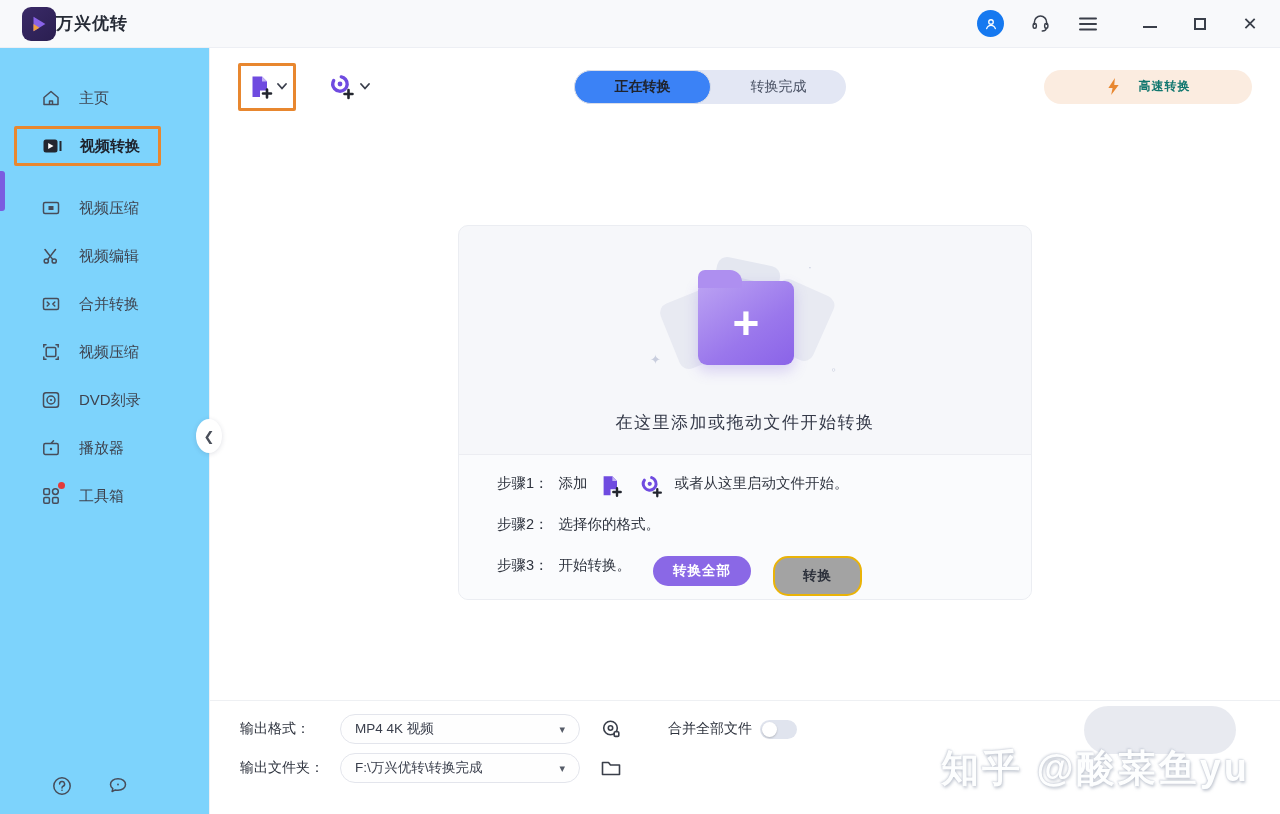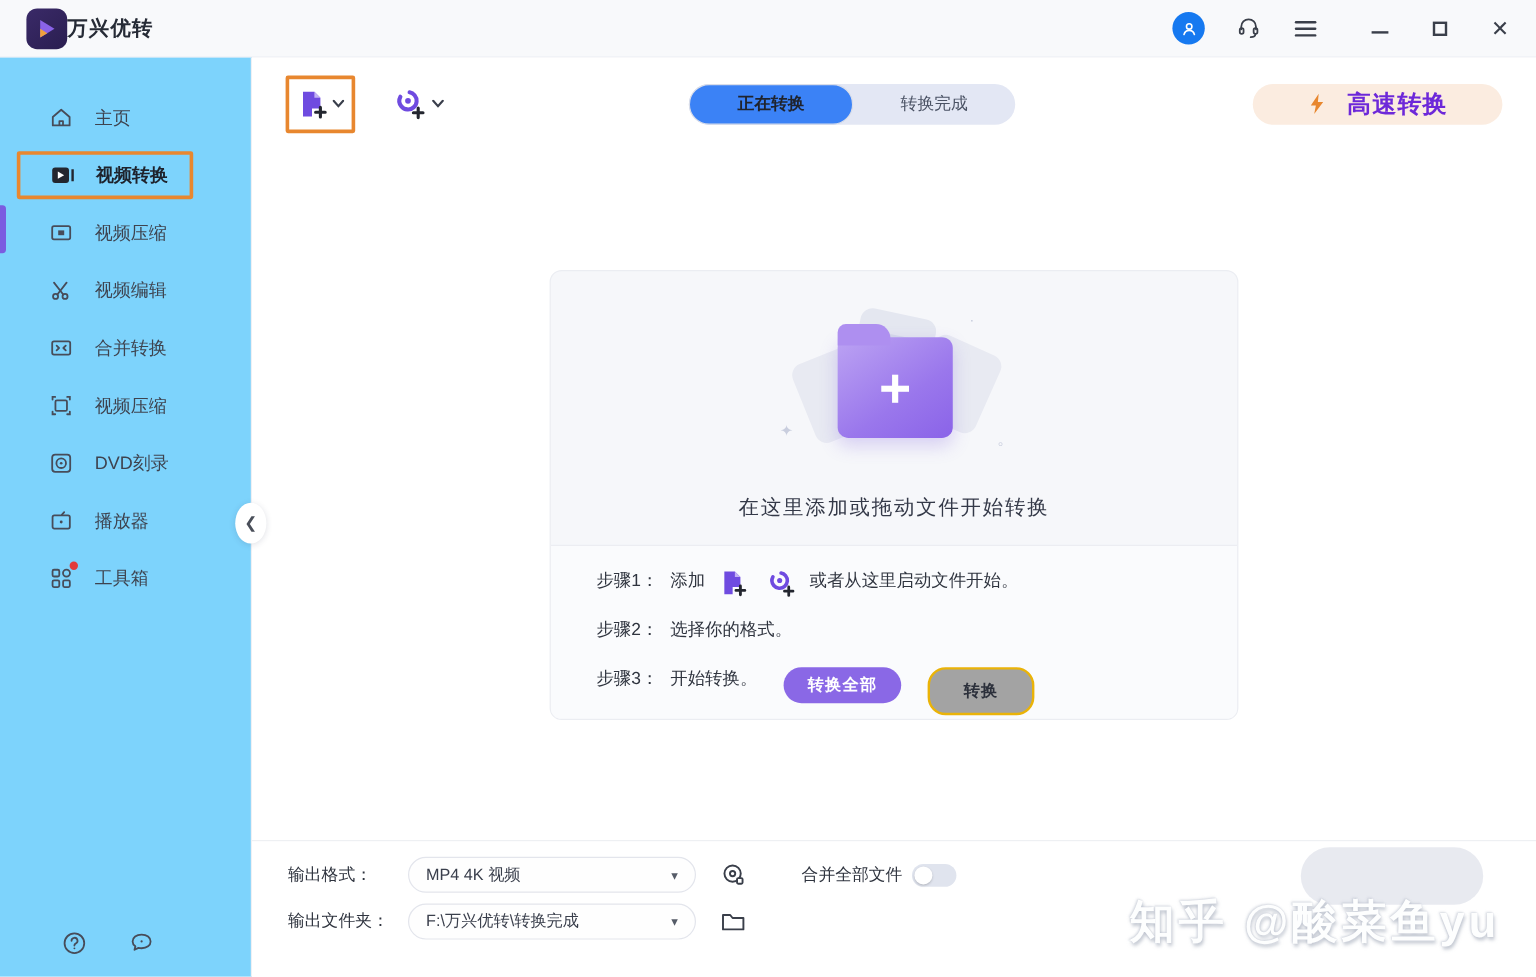--- a/index.html
+++ b/index.html
@@ -22,21 +22,21 @@
   .wc { width:16px; height:16px; display:flex; align-items:center; justify-content:center; cursor:pointer; }
   .wc-min { width:14px; height:2px; background:#3a3f4a; align-self:center; margin-top:7px; }
   .wc-max { width:12px; height:12px; border:2px solid #3a3f4a; }
   .wc-close { font-size:18px; line-height:16px; color:#3a3f4a; }
 
   
   .sidebar { background:#7dd3fc; border-right:1px solid #eef0f4; padding-top:26px; position:relative; }
   .side-item { height:48px; display:flex; align-items:center; gap:17px;
     padding-left:40px; font-size:15px; color:#3e434f; cursor:pointer; }
   .side-item .s-ic { width:22px; height:22px; display:flex; align-items:center; justify-content:center; position:relative; }
-  .side-item.active { height:40px; margin:4px 48px 4px 14px; padding-left:24px;
+  .side-item.active { height:40px; margin:4px 48px 18px 14px; padding-left:24px;
     border:3px solid #e8872f; border-radius:2px; font-weight:800; color:#1e222c; }
   .side-accent { position:absolute; left:0; top:123px; width:5px; height:40px; background:#7b5ce0; border-radius:0 3px 3px 0; }
   .red-dot { position:absolute; top:-3px; right:-3px; width:7px; height:7px; border-radius:50%; background:#e23b3b; }
   .side-bottom { position:absolute; bottom:16px; left:50px; display:flex; gap:32px; }
   .collapse-handle { position:absolute; left:196px; top:419px; width:26px; height:34px;
     background:#fff; border-radius:50%; box-shadow:0 1px 5px rgba(40,50,80,.15);
     display:flex; align-items:center; justify-content:center; font-size:13px; color:#4a4f5a;
     z-index:5; cursor:pointer; }
 
   
@@ -45,21 +45,21 @@
   .add-file-btn { width:58px; height:48px; border:3px solid #e8872f; border-radius:2px;
     display:flex; align-items:center; justify-content:center; gap:3px; cursor:pointer; background:#fff; }
   .add-disc-btn { margin-left:26px; display:flex; align-items:center; gap:4px; cursor:pointer; padding:6px; }
   .tabs { margin:0 auto; width:272px; height:34px; background:#e3e7f4; border-radius:17px;
     display:flex; align-items:stretch; }
   .tab { flex:1; display:flex; align-items:center; justify-content:center;
     font-size:14px; color:#4a5264; border-radius:17px; cursor:pointer; }
   .tab.active { background:#3b82f6; border:1px solid #d9dde9; color:#1f232d; font-weight:700; }
   .fast-convert { height:34px; min-width:208px; border-radius:17px; background:#fbece0;
     display:flex; align-items:center; justify-content:center; gap:18px;
-    color:#6d28d9; font-size:20px; font-weight:700; cursor:pointer; letter-spacing:1px; }
+    color:#0f766e; font-size:12px; font-weight:700; cursor:pointer; letter-spacing:1px; }
 
   
   .main { flex:1; display:flex; justify-content:center; align-items:flex-start; padding-top:103px; }
   .panel { width:574px; height:375px; border:1px solid #ebedf2; border-radius:10px; overflow:hidden;
     background:#f6f7fa; display:flex; flex-direction:column; }
   .panel-top { height:228px; display:flex; flex-direction:column; align-items:center; justify-content:flex-end;
     padding-bottom:20px; position:relative; }
   .illus { position:relative; width:170px; height:118px; margin-bottom:26px; }
   .tile { position:absolute; background:#e8eaf2; border-radius:10px; }
   .tile1 { width:62px; height:70px; left:8px; top:26px; transform:rotate(-22deg); }

